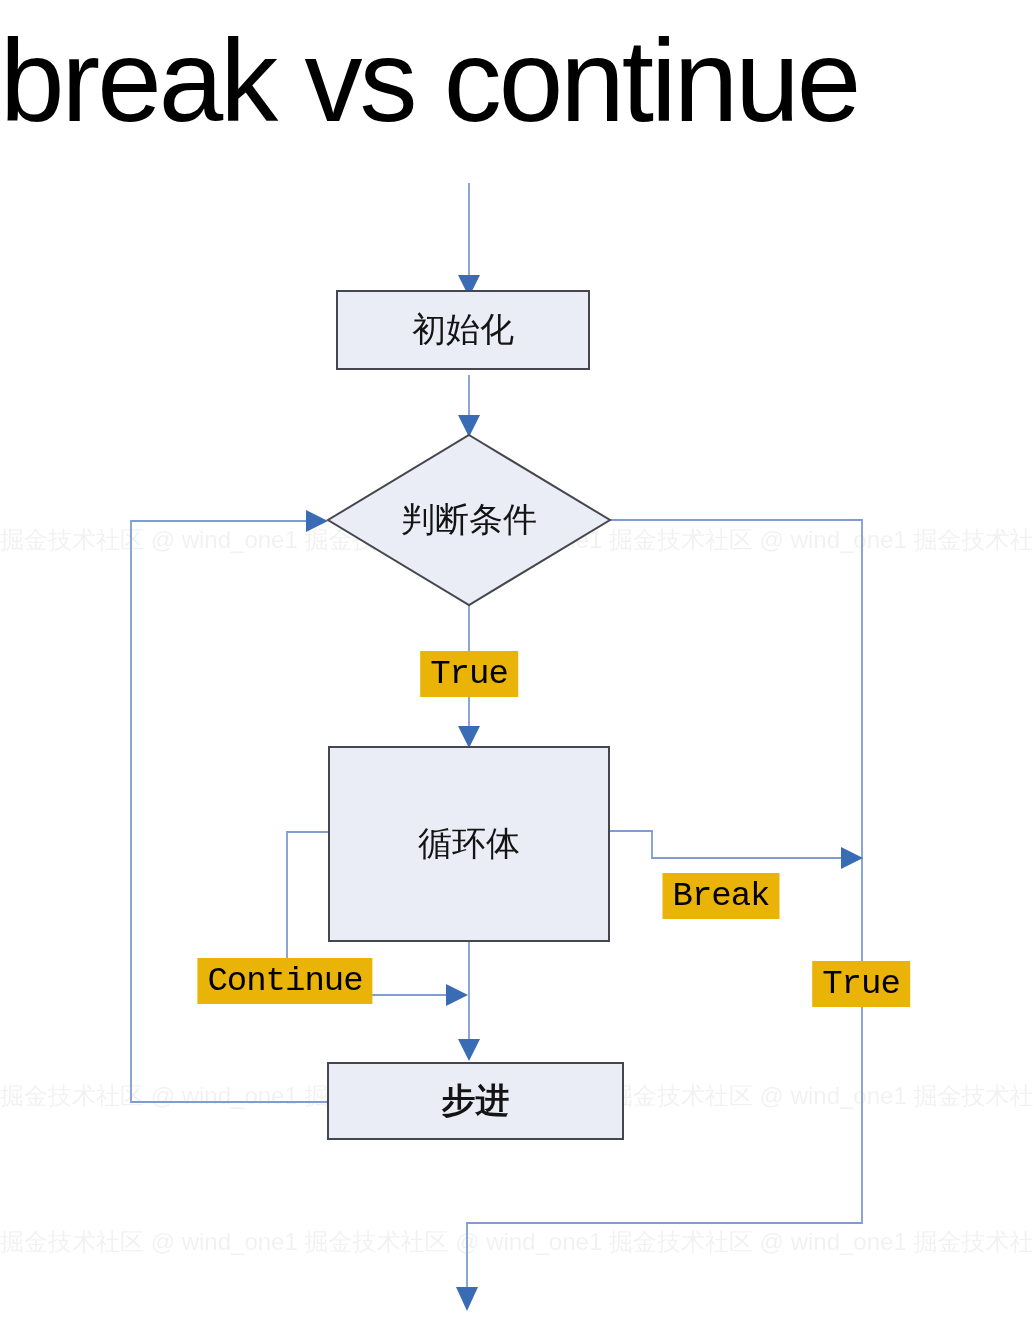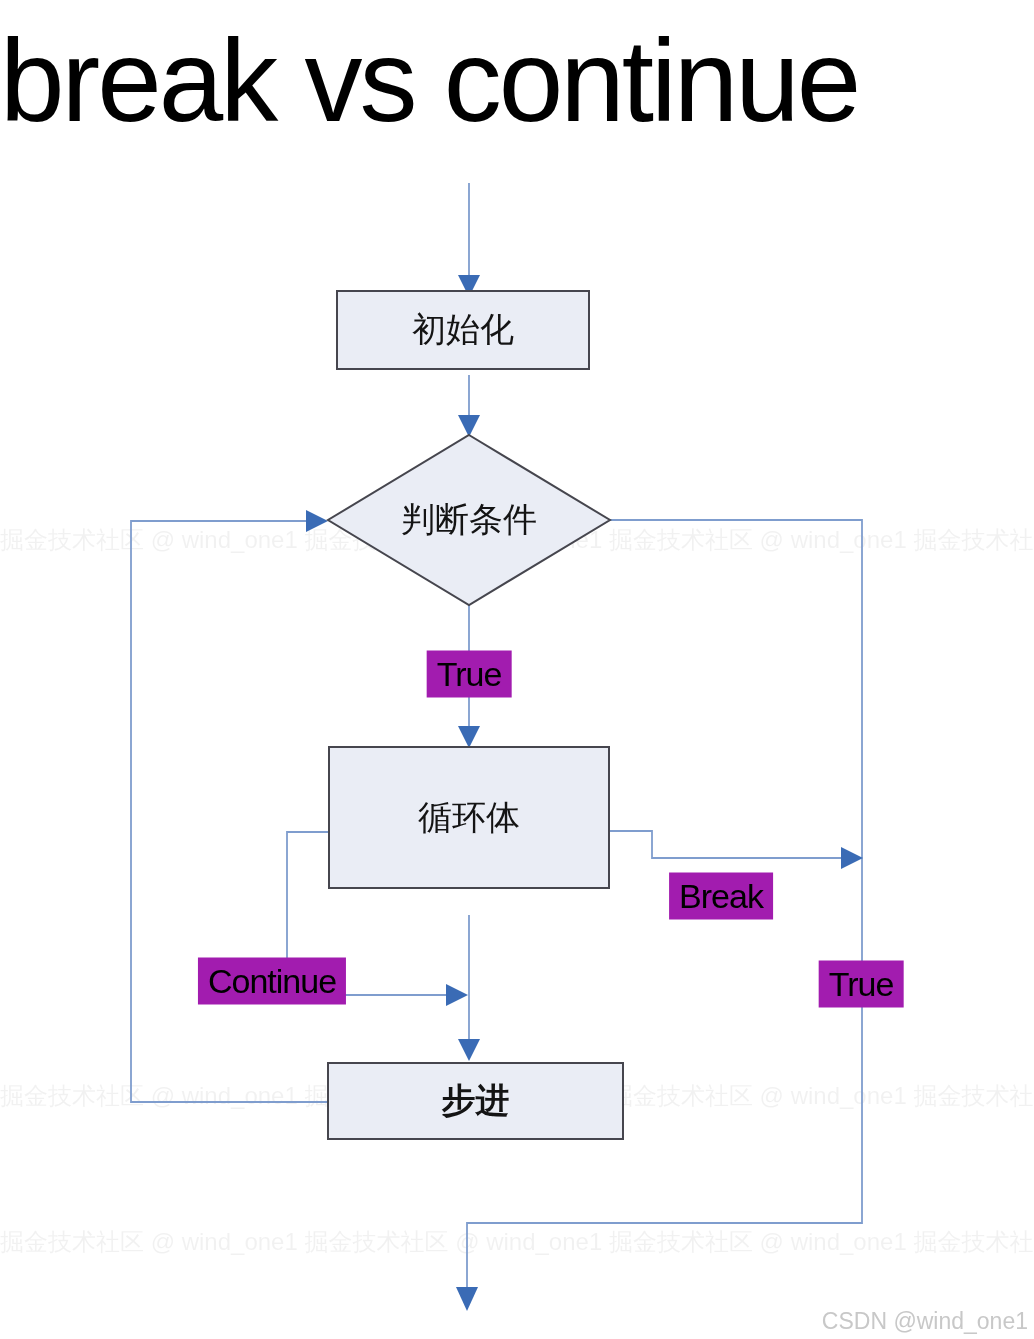--- a/index.html
+++ b/index.html
@@ -12,35 +12,35 @@
     font-size:116px;line-height:1.1;letter-spacing:-3px;color:#000;
     font-family:"Liberation Sans",sans-serif;white-space:nowrap;
   }
   svg.canvas{position:absolute;left:0;top:0;}
   .node{
     position:absolute;box-sizing:border-box;border:2px solid #46464e;
     background:#eaedf5;display:flex;align-items:center;justify-content:center;
     font-family:"Liberation Serif","DejaVu Serif",serif;font-size:34px;color:#141414;
   }
   .node-init{left:328px;top:290px;width:254px;height:80px;margin-left:8px;}
-  .node-body{left:328px;top:746px;width:282px;height:143px;}
+  .node-body{left:328px;top:746px;width:282px;height:196px;}
   .node-step{left:327px;top:1062px;width:297px;height:78px;font-weight:bold;}
   .diamond-label{
     position:absolute;left:469px;top:520px;transform:translate(-50%,-50%);
     font-family:Liberation Serif, serif;font-size:34px;color:#141414;
     white-space:nowrap;
   }
   .edge-label{
-    position:absolute;transform:translate(-50%,-50%);background:#a21caf;
+    position:absolute;transform:translate(-50%,-50%);background:#eab308;
     padding:4px 10px;font-size:34px;letter-spacing:-1px;color:#000;
-    font-family:Liberation Sans, sans-serif;white-space:nowrap;
+    font-family:Liberation Mono, monospace;white-space:nowrap;
   }
   .lbl-true{left:469px;top:674px;}
   .lbl-break{left:721px;top:896px;}
-  .lbl-continue{left:272px;top:981px;}
+  .lbl-continue{left:285px;top:981px;}
   .lbl-false{left:861px;top:984px;}
   .wm-tile{
     position:absolute;left:0;width:100%;overflow:hidden;white-space:nowrap;
     font-size:24px;color:#000;opacity:0.05;pointer-events:none;
   }
   .wm-tile.r1{top:524px;}
   .wm-tile.r2{top:1080px;}
   .wm-tile.r3{top:1226px;}
   .wm-primary{
     position:absolute;right:20px;top:1272px;font-size:30px;color:#9a9a9a;
@@ -97,15 +97,14 @@
 
   <div class="node node-step">
     <span>步进</span>
   </div>
 
   <div class="edge-label lbl-true">True</div>
   <div class="edge-label lbl-break">Break</div>
   <div class="edge-label lbl-continue">Continue</div>
   <div class="edge-label lbl-false">True</div>
 
-  <div class="wm-secondary">CSDN @wind_one1</div>
 
 </div>
 
 </body></html>

